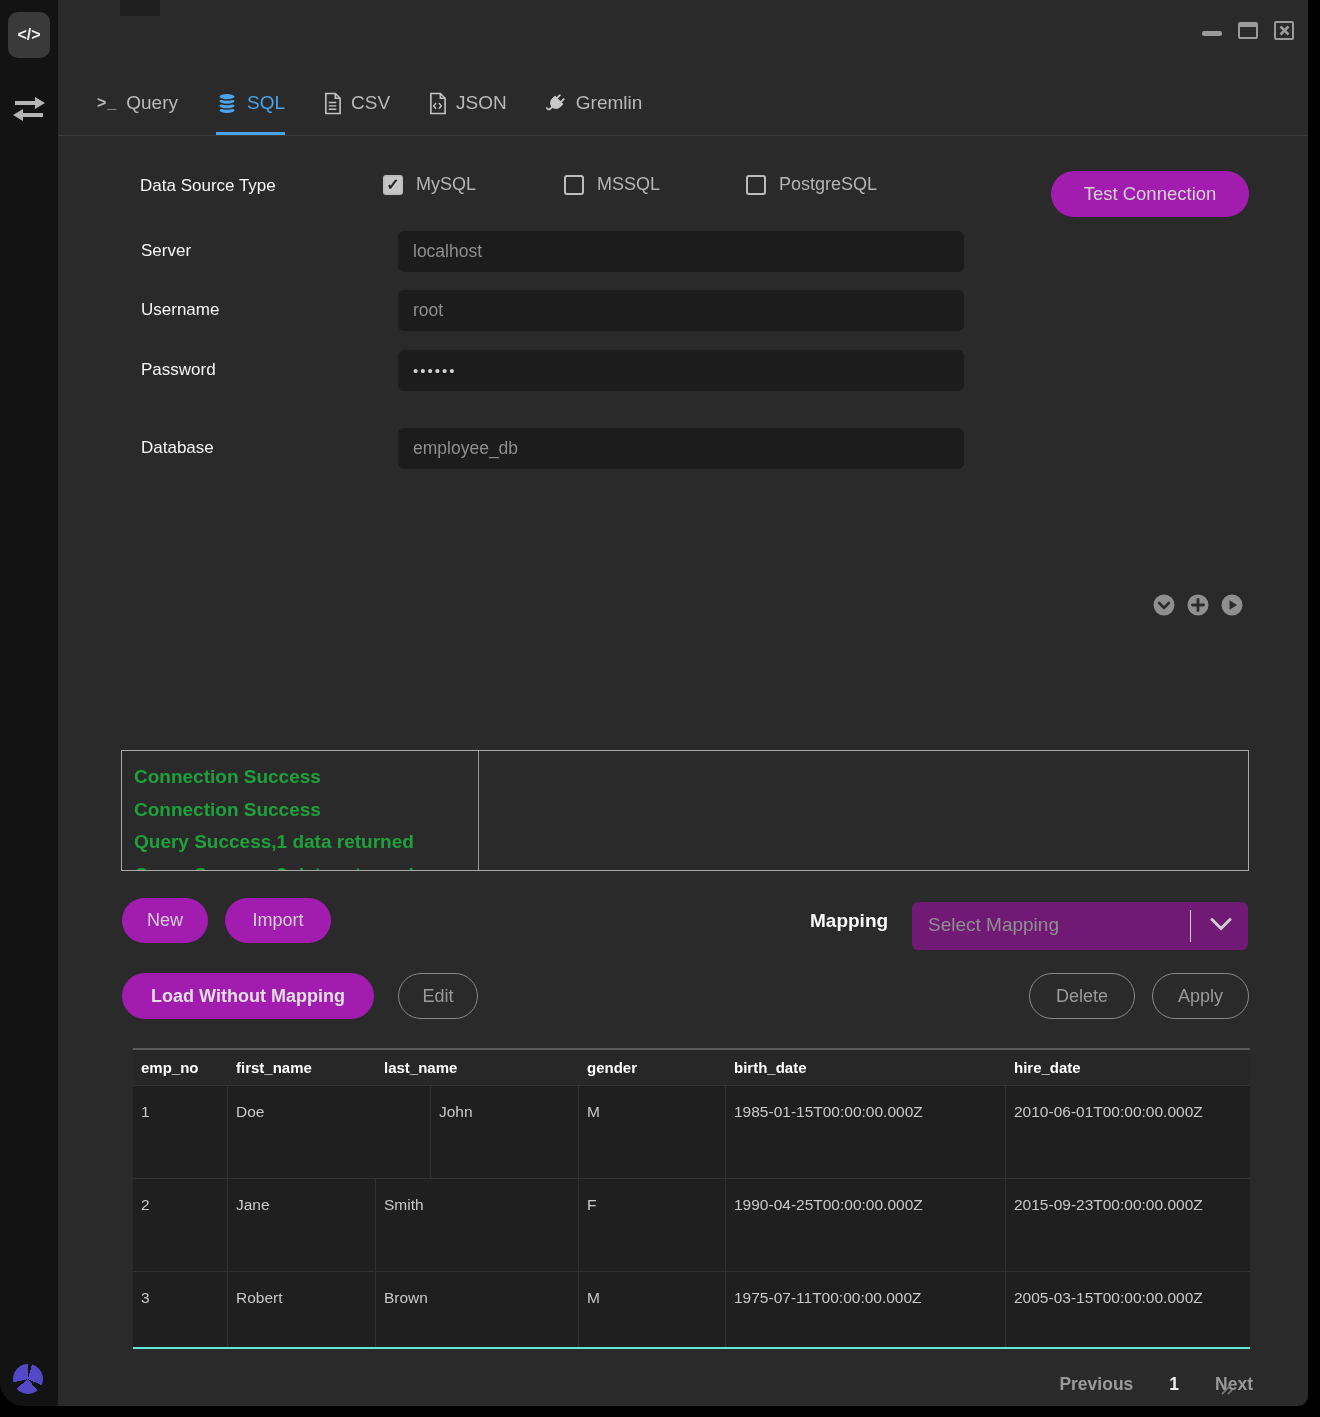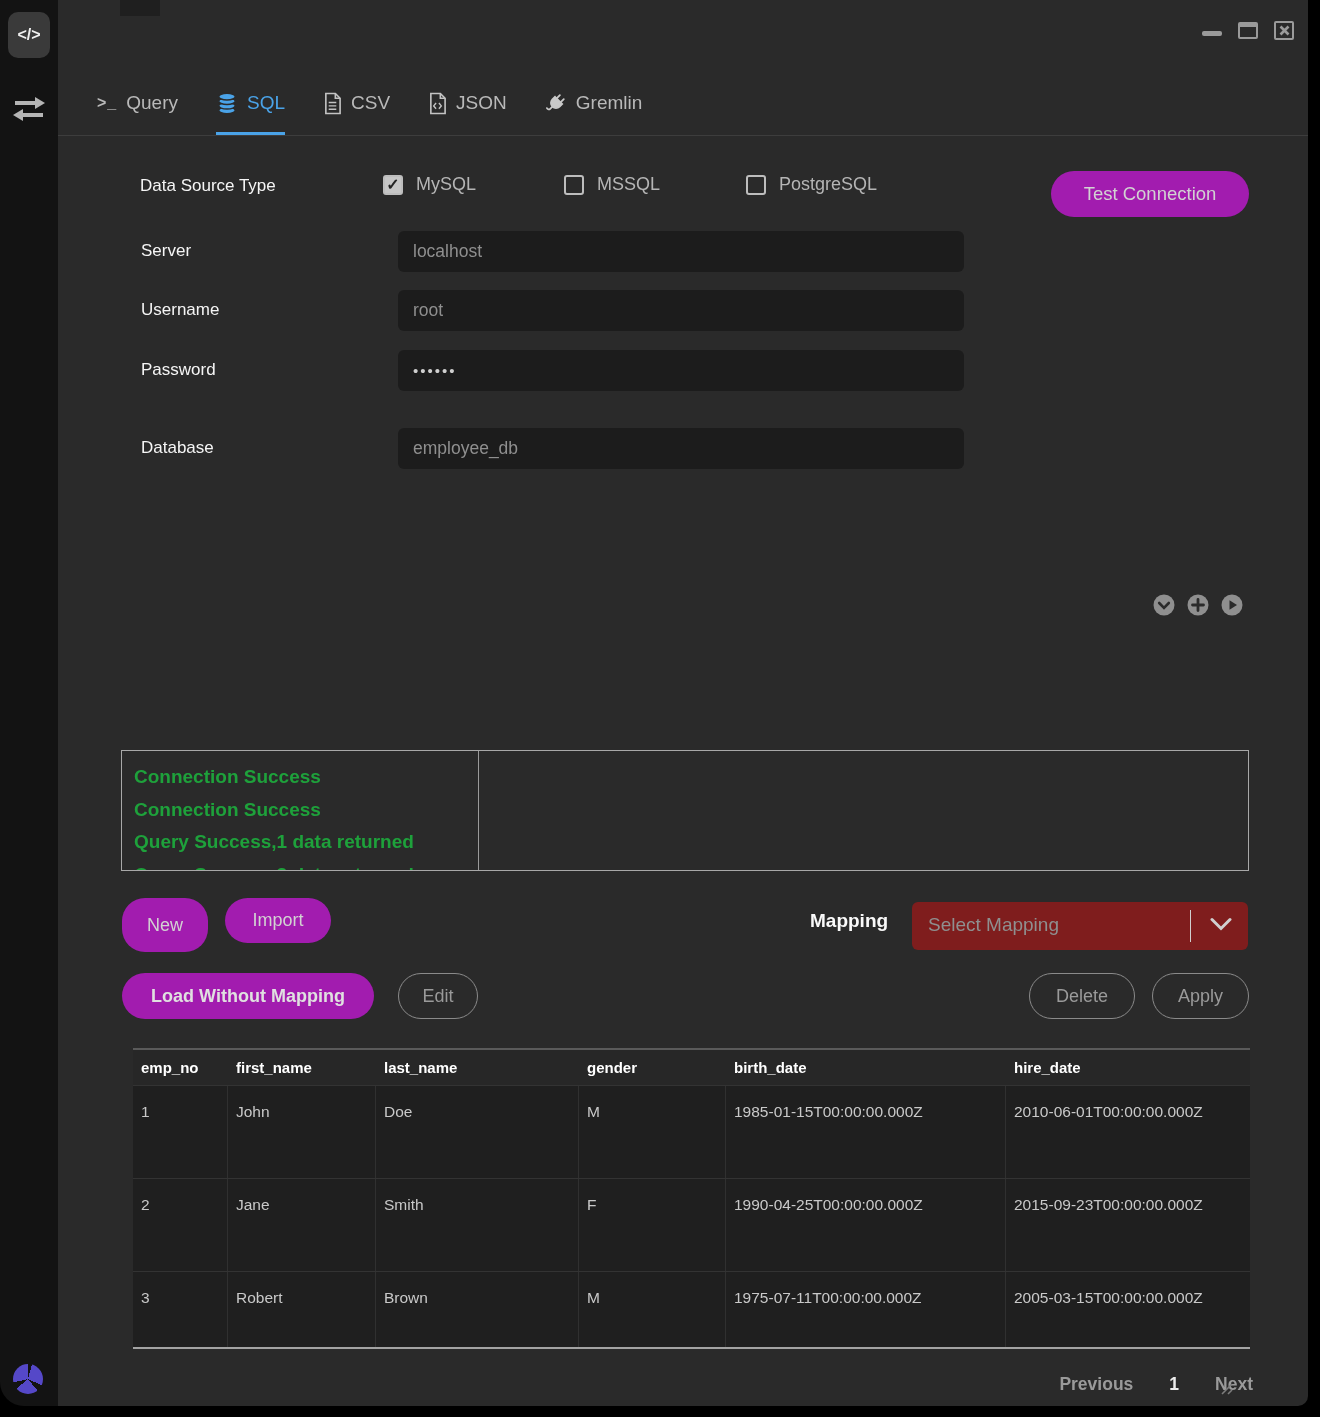--- a/index.html
+++ b/index.html
@@ -60,35 +60,35 @@
 
   .editor-icons { position:absolute; left:1094px; top:593px; display:flex; gap:10px; }
   .circ-btn { width:24px; height:24px; cursor:pointer; }
 
   
   .logbox { position:absolute; left:63px; top:750px; width:1128px; height:121px; border:1px solid #a8a8a8; overflow:hidden;
             padding:10px 12px 0; font-size:19px; font-weight:bold; color:#1ea13b; line-height:32.5px; }
   .logbox-inner { position:absolute; left:-1px; top:-1px; width:358px; height:129px; border:1px solid #9a9a9a; pointer-events:none; }
 
   
-  .btn-new { position:absolute; left:64px; top:898px; width:86px; height:54px; }
+  .btn-new { position:absolute; left:64px; top:898px; width:86px; height:45px; }
   .btn-import { position:absolute; left:167px; top:898px; width:106px; height:45px; }
   .mapping-label { position:absolute; left:752px; top:898px; height:45px; display:flex; align-items:center; color:#fafafa; font-size:19px; font-weight:bold; }
-  .mapping-select { position:absolute; left:854px; top:902px; width:336px; height:48px; background:#7f1d1d; border-radius:6px; cursor:pointer; }
+  .mapping-select { position:absolute; left:854px; top:902px; width:336px; height:48px; background:#701a75; border-radius:6px; cursor:pointer; }
   .mapping-select .placeholder { position:absolute; left:16px; top:12px; color:#8f8f8f; font-size:19px; }
   .mapping-select .divider { position:absolute; right:57px; top:8px; width:1.5px; height:32px; background:#cfcfcf; }
   .mapping-select .chev { position:absolute; right:16px; top:15px; }
 
   .btn-lwm { position:absolute; left:64px; top:973px; width:252px; height:46px; color:#e0e0e0; font-weight:bold; }
   .btn-edit { position:absolute; left:340px; top:973px; width:80px; height:46px; }
   .btn-delete { position:absolute; left:971px; top:973px; width:106px; height:46px; }
   .btn-apply { position:absolute; left:1094px; top:973px; width:97px; height:46px; }
 
   
-  .table { position:absolute; left:75px; top:1048px; width:1117px; border-top:2px solid #5a5a5a; border-bottom:2px solid #a3a3a3; }
+  .table { position:absolute; left:75px; top:1048px; width:1117px; border-top:2px solid #5a5a5a; border-bottom:2px solid #5eead4; }
   .thead { display:flex; height:35px; background:#272727; align-items:center; }
   .th { color:#ffffff; font-size:15px; font-weight:bold; padding-left:8px; }
   .trow { display:flex; background:#1f1f1f; border-top:1px solid #333; cursor:default; }
   .td { color:#c9c9c9; font-size:15.5px; padding:17px 0 0 8px; }
   .td + .td, .th + .th { border-left:1px solid #303030; }
   .c0{width:94px;} .c1{width:148px;} .c2{width:203px;} .c3{width:147px;} .c4{width:280px;} .c5{width:245px;}
   .h93{height:93px;} .h76{height:76px;}
   .thead .th { border-left-color:transparent; }
 
   
@@ -261,22 +261,22 @@
     <div class="thead">
       <div class="th c0">emp_no</div>
       <div class="th c1">first_name</div>
       <div class="th c2">last_name</div>
       <div class="th c3">gender</div>
       <div class="th c4">birth_date</div>
       <div class="th c5">hire_date</div>
     </div>
     <div class="trow h93">
       <div class="td c0">1</div>
+      <div class="td c2">Doe</div>
       <div class="td c1">John</div>
-      <div class="td c2">Doe</div>
       <div class="td c3">M</div>
       <div class="td c4">1985-01-15T00:00:00.000Z</div>
       <div class="td c5">2010-06-01T00:00:00.000Z</div>
     </div>
     <div class="trow h93">
       <div class="td c0">2</div>
       <div class="td c1">Jane</div>
       <div class="td c2">Smith</div>
       <div class="td c3">F</div>
       <div class="td c4">1990-04-25T00:00:00.000Z</div>

